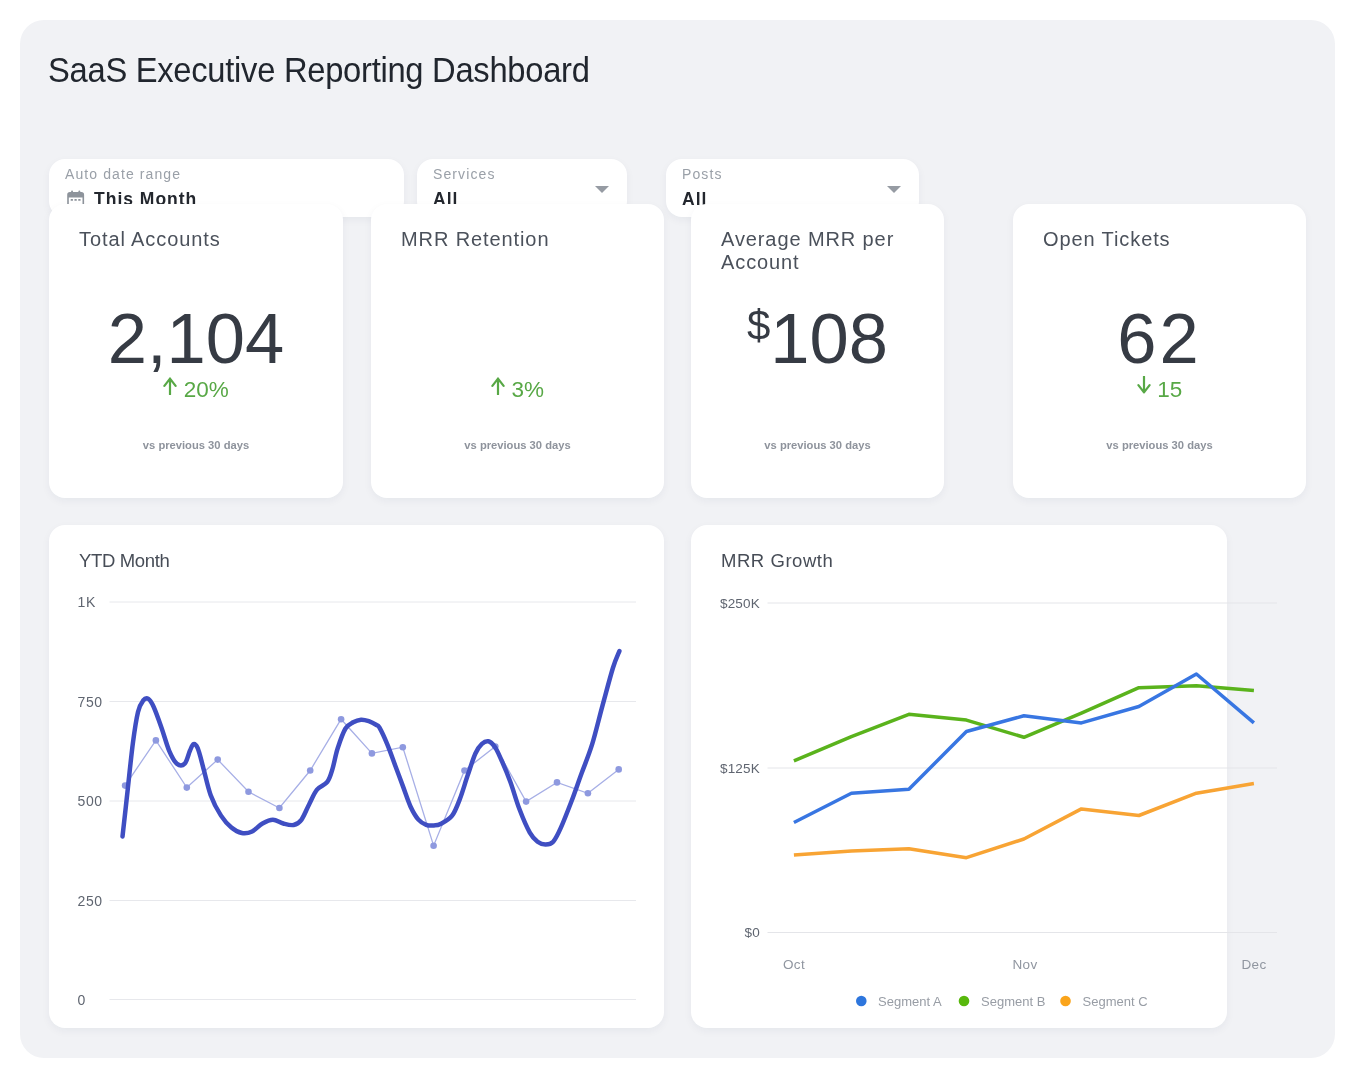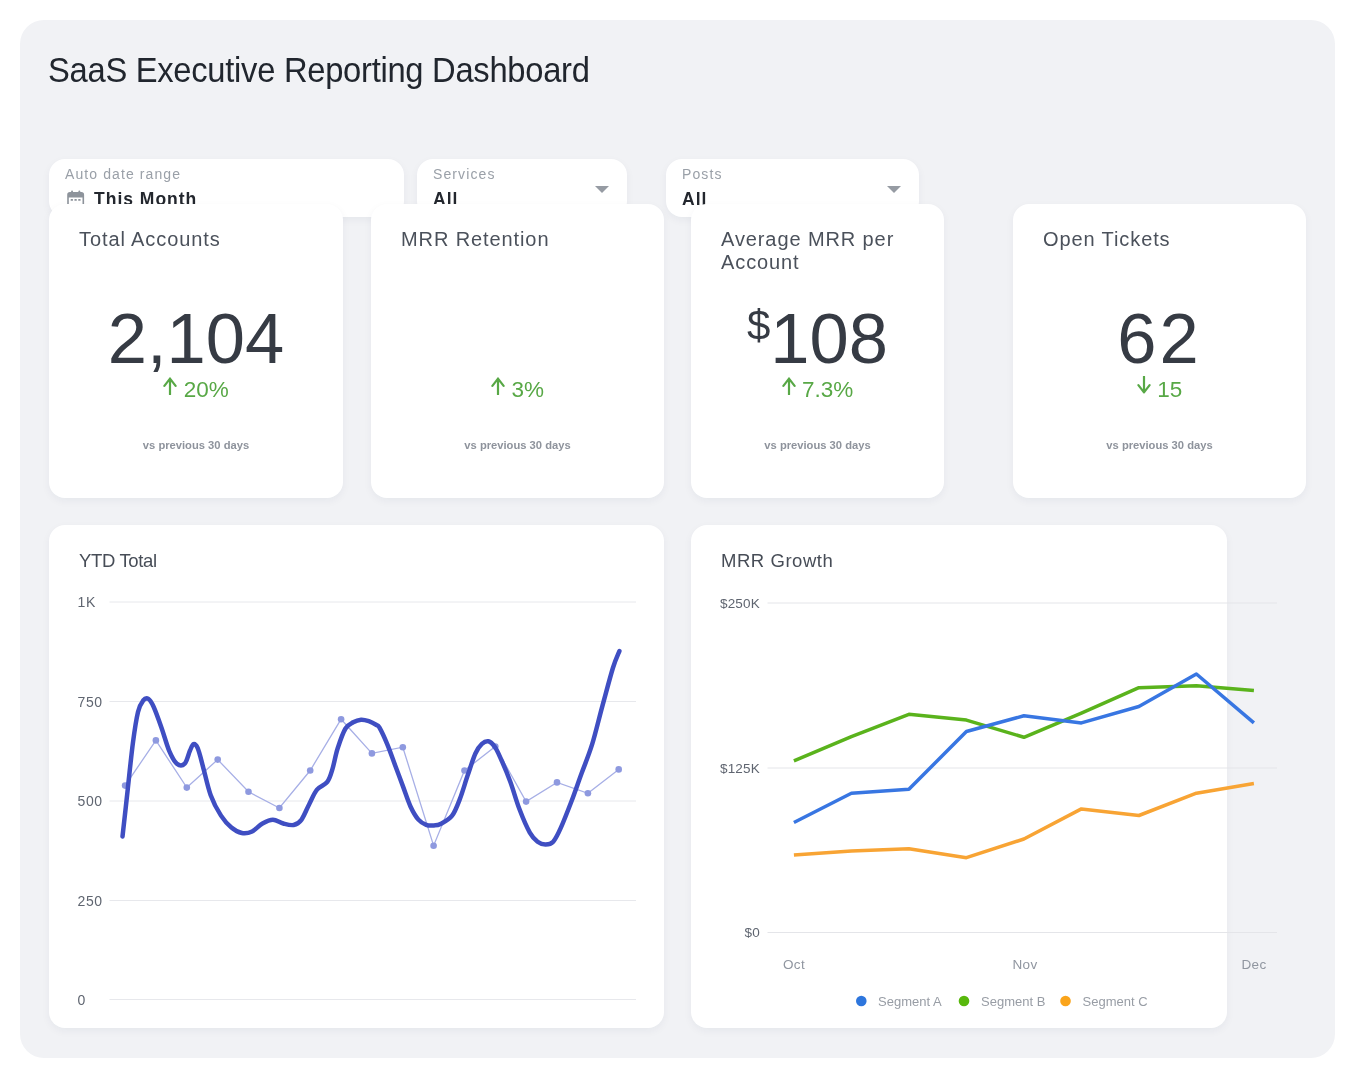--- a/index.html
+++ b/index.html
@@ -61,36 +61,33 @@
 <div class="card kcard" style="left:371px; width:293px;">
   <div class="ktitle">MRR Retention</div>
   <div class="kgreen"><svg class="garr" width="14" height="19" viewBox="0 0 14 19" style="vertical-align:1.6px; margin-right:6.5px;">
         <path d="M7 18.4 L7 2.6 M7 2.6 L1.4 9.9 M7 2.6 L12.6 9.9" fill="none" stroke="#58a846" stroke-width="2.2" stroke-linecap="round"></path>
       </svg>3%</div>
   <div class="kvs">vs previous 30 days</div>
 </div>
 <div class="card kcard" style="left:691px; width:253px;">
   <div class="ktitle">Average MRR per Account</div>
   <div class="kval"><span class="sup" style="font-size:42px; top:-22.5px;">$</span>108</div>
-  <div class="kgreen"><svg class="garr" width="14" height="19" viewBox="0 0 14 19" style="vertical-align:1.6px; margin-right:6.5px;">
-        <path d="M7 18.4 L7 2.6 M7 2.6 L1.4 9.9 M7 2.6 L12.6 9.9" fill="none" stroke="#58a846" stroke-width="2.2" stroke-linecap="round"></path>
-      </svg>7.3%</div>
   <div class="kvs">vs previous 30 days</div>
 </div>
 <div class="card kcard" style="left:1013px; width:293px;">
   <div class="ktitle">Open Tickets</div>
   <div class="kval" style="letter-spacing:3px;">62</div>
   <div class="kgreen"><svg class="garr" width="14" height="19" viewBox="0 0 14 19" style="vertical-align:1.6px; margin-right:6.5px;">
         <path d="M7 0.6 L7 16.4 M7 16.4 L1.4 9.1 M7 16.4 L12.6 9.1" fill="none" stroke="#58a846" stroke-width="2.2" stroke-linecap="round"></path>
       </svg>15</div>
   <div class="kvs">vs previous 30 days</div>
 </div>
 
 <div class="card ccard" style="left:49px; width:615px;">
-  <div class="ctitle" style="letter-spacing:-0.35px;">YTD Total</div>
+  <div class="ctitle" style="letter-spacing:-0.35px;">YTD Month</div>
   <svg width="615" height="503" style="position:absolute; left:0; top:0;">
     <g stroke="#e7e8ec" stroke-width="1">
       <line x1="60.5" y1="77" x2="587" y2="77"></line>
       <line x1="60.5" y1="176.5" x2="587" y2="176.5"></line>
       <line x1="60.5" y1="276" x2="587" y2="276"></line>
       <line x1="60.5" y1="375.5" x2="587" y2="375.5"></line>
       <line x1="60.5" y1="474.5" x2="587" y2="474.5"></line>
     </g>
     <g font-size="14" letter-spacing="0.6" fill="#5f6570" font-family="Liberation Sans, sans-serif">
       <text x="28.5" y="82">1K</text>

